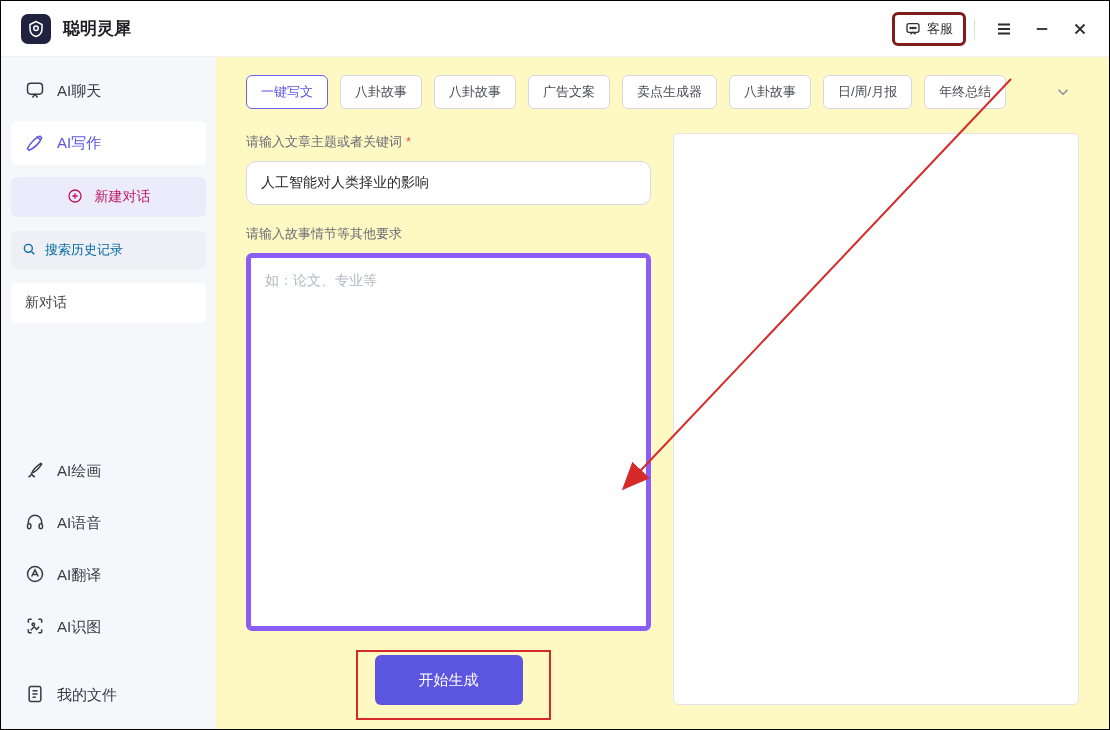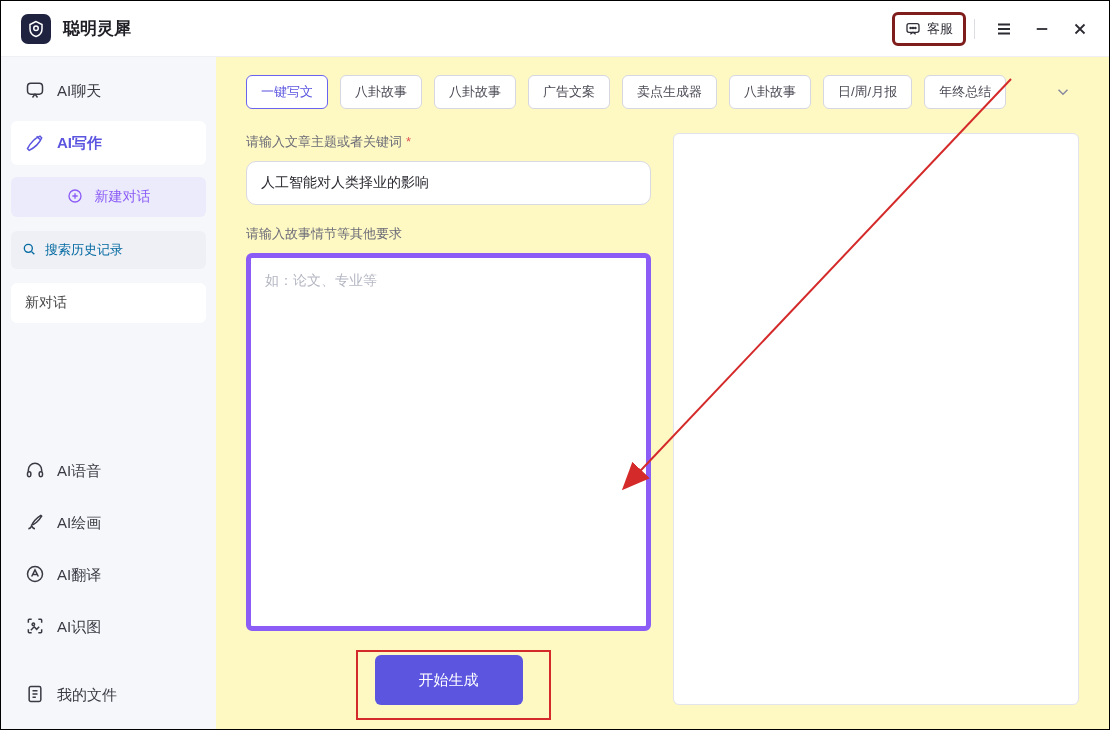--- a/index.html
+++ b/index.html
@@ -14,23 +14,23 @@
   .cs-btn { display: flex; align-items: center; gap: 6px; border: 3px solid #7f1d1d; border-radius: 6px; padding: 5px 10px; color: #303038; font-size: 13px; cursor: pointer; }
   .cs-btn svg { width: 16px; height: 16px; }
   .tbar-icon { width: 34px; height: 34px; display: flex; align-items: center; justify-content: center; color: #2b2b32; cursor: pointer; margin-left: 4px; }
   .tbar-icon svg { width: 18px; height: 18px; }
   .tbar-sep { width: 1px; height: 20px; background: #dcdce4; margin: 0 8px; }
   
   .body { flex: 1; display: flex; overflow: hidden; }
   
   .sidebar { width: 215px; background: #f6f7fb; display: flex; flex-direction: column; padding: 12px 10px; gap: 8px; }
   .nav-item { display: flex; align-items: center; gap: 12px; height: 44px; padding: 0 14px; border-radius: 6px; font-size: 15px; color: #3a3a44; cursor: pointer; }
-  .nav-item.active { background: #fff; color: #5b55e0; font-weight: 700; border-radius: 6px; }
+  .nav-item.active { background: #fff; color: #5b55e0; font-weight: 400; border-radius: 6px; }
   .nav-item svg { width: 20px; height: 20px; flex-shrink: 0; }
-  .new-chat { display: flex; align-items: center; justify-content: center; gap: 12px; height: 40px; background: #ecebfb; color: #8b5cf6; border-radius: 6px; font-size: 14px; cursor: pointer; margin-top: 4px; }
+  .new-chat { display: flex; align-items: center; justify-content: center; gap: 12px; height: 40px; background: #ecebfb; color: #be185d; border-radius: 6px; font-size: 14px; cursor: pointer; margin-top: 4px; }
   .new-chat svg { width: 16px; height: 16px; }
   .search-box { display: flex; align-items: center; gap: 8px; height: 38px; background: #eef0f5; border-radius: 6px; padding: 0 10px; color: #0369a1; font-size: 13px; margin-top: 6px; }
   .search-box svg { width: 16px; height: 16px; }
   .history-item { background: #fff; border-radius: 6px; height: 40px; display: flex; align-items: center; padding: 0 14px; color: #444; font-size: 14px; margin-top: 6px; cursor: pointer; }
   .sidebar-spacer { flex: 1; }
   
   .main { flex: 1; background: #fef9c3; display: flex; flex-direction: column; padding: 18px 30px 24px 30px; position: relative; }
   .tabs-row { display: flex; align-items: center; gap: 12px; }
   .tab-pill { border: 1px solid #d6d7e2; border-radius: 6px; padding: 7px 14px; font-size: 13px; color: #4a4a55; cursor: pointer; background: #fff; }
   .tab-pill.active { border-color: #6a63f0; color: #5b55e0; }
@@ -134,35 +134,35 @@
       </div>
       <div class="history-item">
         <span>新对话</span>
       </div>
 
       <div class="sidebar-spacer"></div>
 
       <div class="nav-item">
         <span>
           <svg viewBox="0 0 24 24" fill="none" stroke="currentColor" stroke-width="1.8">
+              <path d="M4 20c2 0 3-1 4-3 1 2 2 3 4 3"></path>
+              <path d="M8 17c0-4 6-10 11-13l1 1c-3 5-9 11-13 11"></path>
+            </svg>
+        </span>
+        <span>AI绘画</span>
+      </div>
+      <div class="nav-item">
+        <span>
+          <svg viewBox="0 0 24 24" fill="none" stroke="currentColor" stroke-width="1.8">
               <path d="M4 14v-2a8 8 0 0116 0v2"></path>
               <rect x="3" y="14" width="4" height="6" rx="2"></rect>
               <rect x="17" y="14" width="4" height="6" rx="2"></rect>
             </svg>
         </span>
         <span>AI语音</span>
-      </div>
-      <div class="nav-item">
-        <span>
-          <svg viewBox="0 0 24 24" fill="none" stroke="currentColor" stroke-width="1.8">
-              <path d="M4 20c2 0 3-1 4-3 1 2 2 3 4 3"></path>
-              <path d="M8 17c0-4 6-10 11-13l1 1c-3 5-9 11-13 11"></path>
-            </svg>
-        </span>
-        <span>AI绘画</span>
       </div>
       <div class="nav-item">
         <span>
           <svg viewBox="0 0 24 24" fill="none" stroke="currentColor" stroke-width="1.8">
               <circle cx="12" cy="12" r="9"></circle>
               <path d="M8 15l4-8 4 8M9.5 12.5h5"></path>
             </svg>
         </span>
         <span>AI翻译</span>
       </div>

